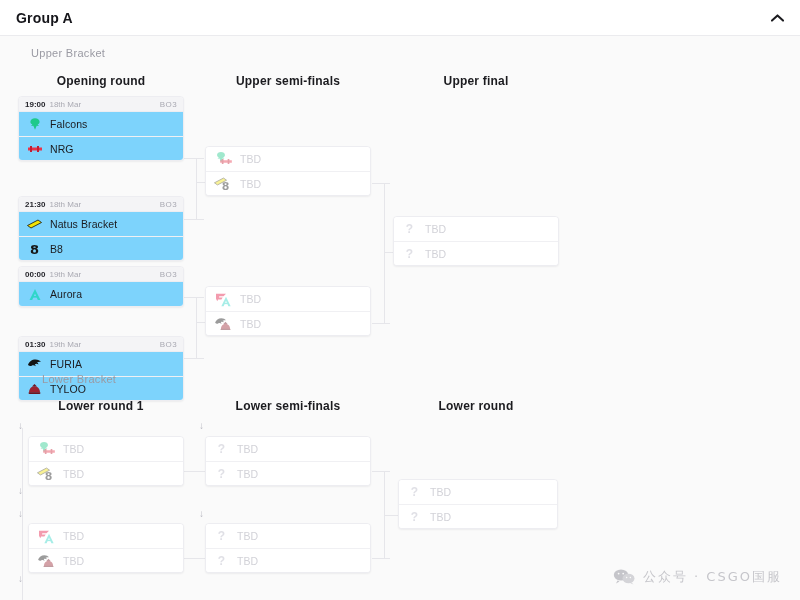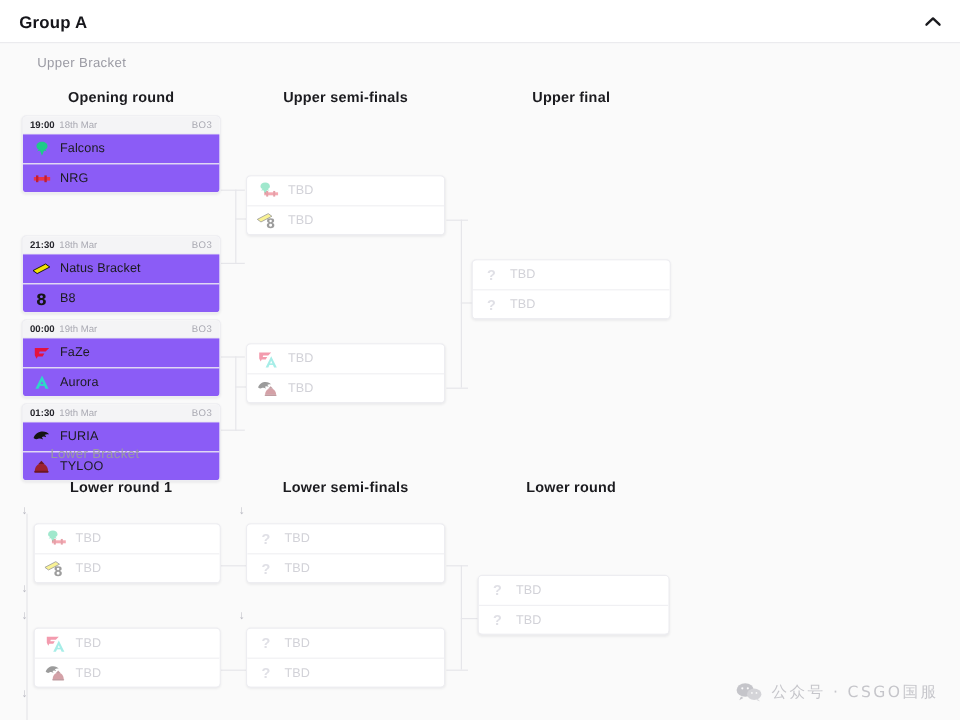--- a/index.html
+++ b/index.html
@@ -40,21 +40,21 @@
   }
   .match-meta{
     height:15px;background:#f4f4f6;display:flex;align-items:center;
     padding:0 6px;box-sizing:border-box;border-bottom:1px solid #ededf1;
   }
   .m-time{font-size:8px;font-weight:bold;color:#26262c;}
   .m-date{font-size:8px;color:#a9a9b2;margin-left:4px;}
   .m-bo{font-size:8px;color:#a9a9b2;margin-left:auto;letter-spacing:.4px;}
   .row{
     height:24px;display:flex;align-items:center;padding:0 8px;box-sizing:border-box;
-    background:#8b5cf6;
+    background:#7dd3fc;
   }
   .row + .row{border-top:1px solid #f0f0f3;}
   .logo{
     width:15px;height:15px;flex:0 0 15px;margin-right:8px;position:relative;
     display:flex;align-items:center;justify-content:center;
   }
   .tname{font-size:10.5px;color:#1b1b1f;letter-spacing:.1px;white-space:nowrap;}
   .tbd .tname{color:#d2d2d8;}
   .match.tbd-card{background:#fff;}
   .match.tbd-card .row{background:#fff;}
@@ -162,28 +162,20 @@
       </span>
       <span class="tname">B8</span>
     </div>
   </div>
 
   <div class="match" style="left:18px;top:230px;width:166px;">
     <div class="match-meta">
       <span class="m-time">00:00</span>
       <span class="m-date">19th Mar</span>
       <span class="m-bo">BO3</span>
-    </div>
-    <div class="row">
-      <span class="logo">
-        <svg width="14" height="12" viewBox="0 0 14 12">
-            <path d="M1 2 H13 L10 5 H5 L4.5 6.5 H9 L7.5 9 H3.5 L2.5 11 L1 8z" fill="#e4123f"></path>
-          </svg>
-      </span>
-      <span class="tname">FaZe</span>
     </div>
     <div class="row">
       <span class="logo">
         <svg width="14" height="13" viewBox="0 0 14 13">
             <path d="M7 1 L12.5 12 H9.8 L7 5.5 L4.2 12 H1.5z" fill="#2fd6c8"></path>
             <rect x="4.4" y="8" width="5.2" height="1.6" fill="#2fd6c8"></rect>
           </svg>
       </span>
       <span class="tname">Aurora</span>
     </div>

